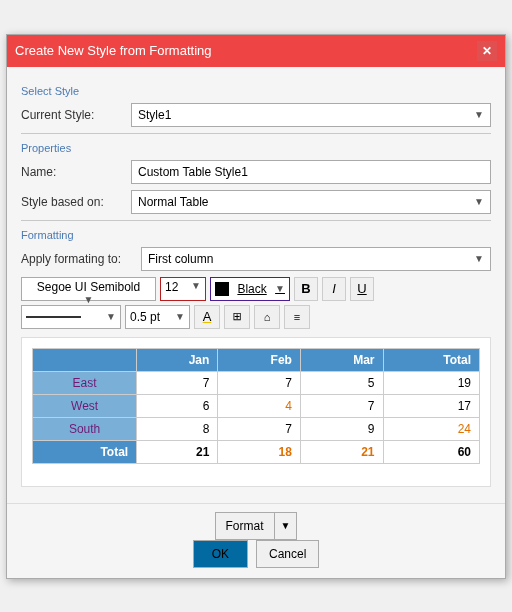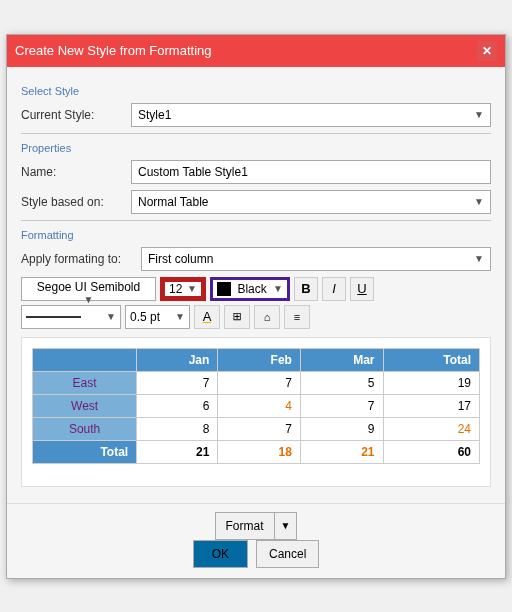--- a/index.html
+++ b/index.html
@@ -103,40 +103,40 @@
       padding: 2px 4px;
       font-size: 12px;
       height: 24px;
       display: flex;
       align-items: center;
       justify-content: space-between;
       flex-direction: column;
     }
     .size-select {
       width: 46px;
-      border: 5px solid #b91c1c;
+      border: 1px solid #b91c1c;
       background: white;
       padding: 2px 4px;
       font-size: 12px;
       height: 24px;
       display: flex;
-      align-items: center;
       justify-content: space-between;
     }
     .color-select {
       width: 80px;
-      border: 3px solid #4c1d95;
+      border: 1px solid #4c1d95;
       background: white;
       padding: 2px 4px;
       font-size: 12px;
       height: 24px;
       display: flex;
       align-items: center;
       justify-content: space-between;
       gap: 3px;
+      text-decoration: underline;
     }
     .color-swatch {
       width: 14px;
       height: 14px;
       background: #000;
       display: inline-block;
     }
     .btn-bold {
       font-weight: bold;
       font-size: 13px;

